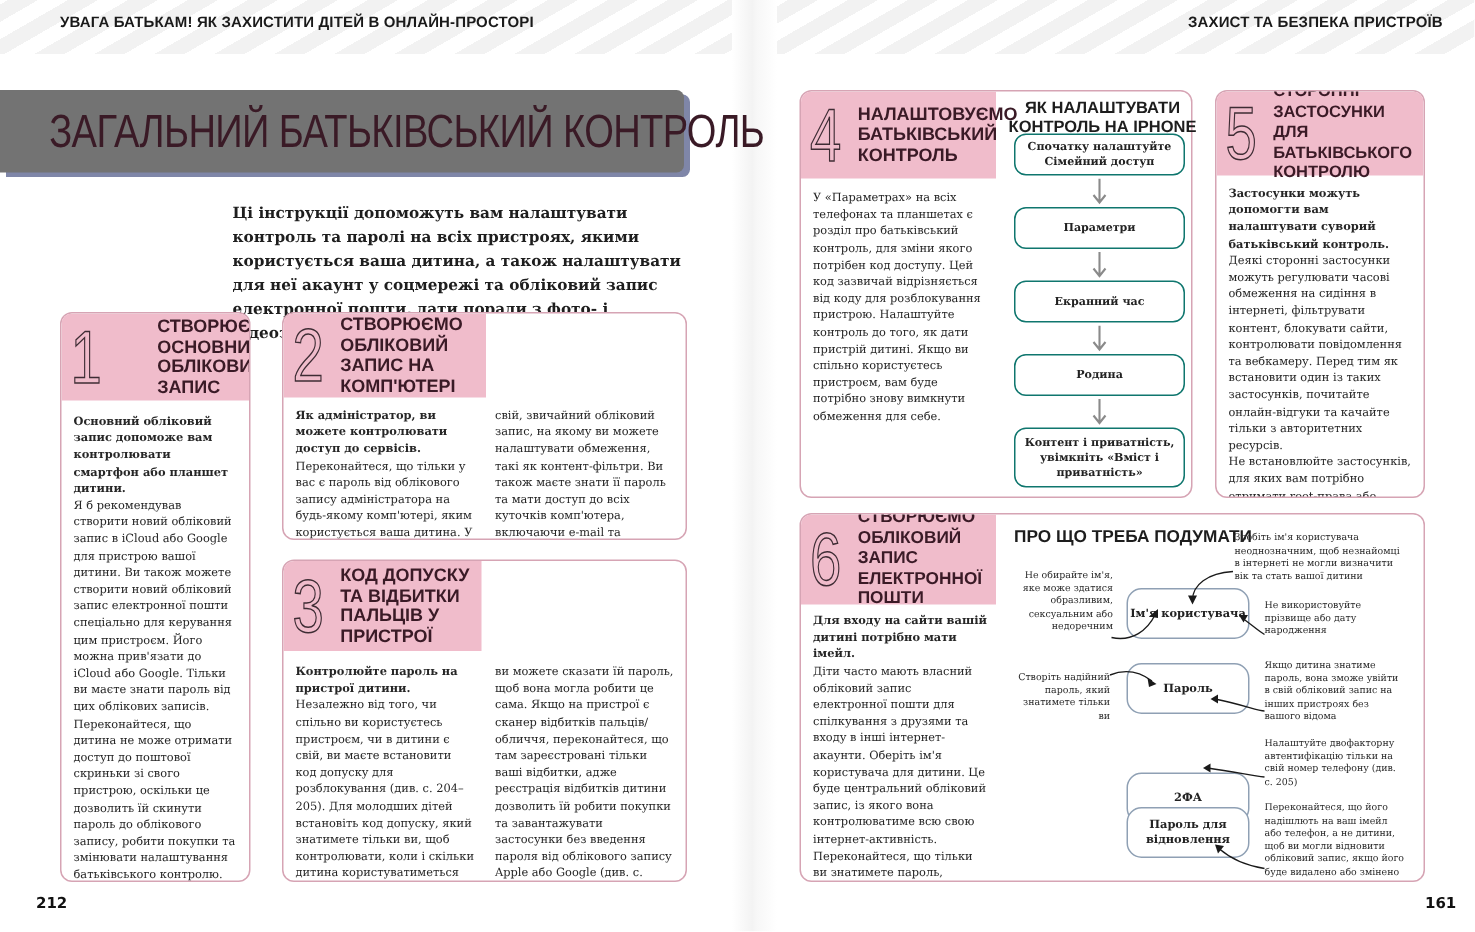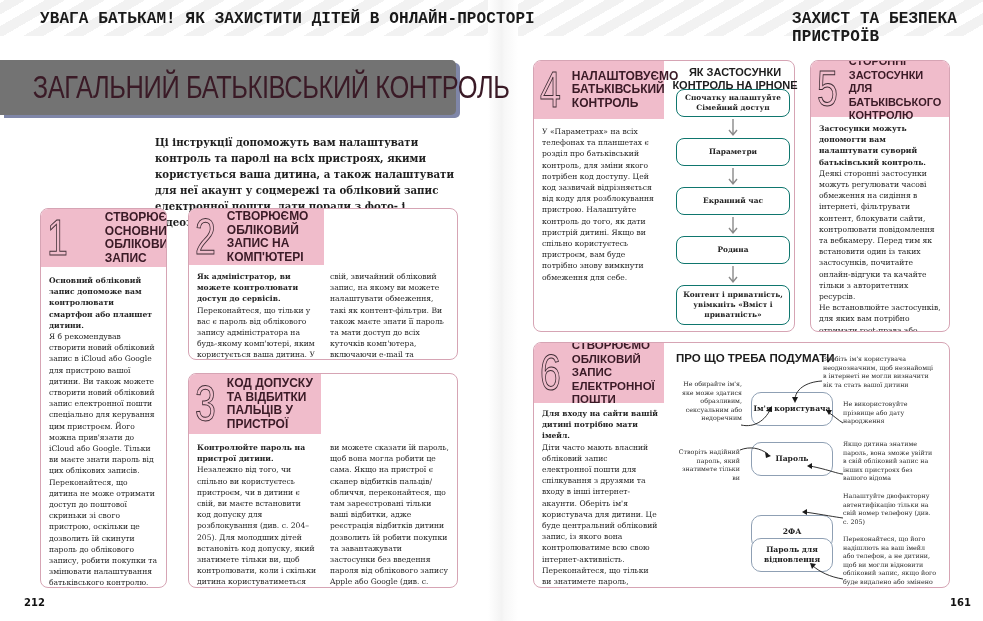--- a/index.html
+++ b/index.html
@@ -2,22 +2,22 @@
 <html><head>
 <meta charset="utf-8">
 <style>
   * { box-sizing: border-box; margin: 0; padding: 0; }
   html, body { width: 983px; height: 621px; overflow: hidden; background: #ffffff; }
   body { position: relative; font-family: "DejaVu Serif", serif; color: #2a2226; }
 
   .stripes { position: absolute; left: 0; top: 0; width: 983px; height: 36px;
     background: repeating-linear-gradient(-30deg, #ffffff 0 10px, #f2f2f2 10px 20px); }
 
-  .running-head { position: absolute; top: 10px; font-family: Liberation Mono, monospace;
-    font-weight: bold; font-size: 16px; letter-spacing: 0.1px; color: #1a1a1a; }
+  .running-head { position: absolute; top: 10px; font-family: Liberation Sans, sans-serif;
+    font-weight: bold; font-size: 10px; letter-spacing: 0.1px; color: #1a1a1a; }
   .running-head.left { left: 40px; }
   .running-head.right { left: 792px; }
 
   .page-num { position: absolute; top: 597px; font-family: "DejaVu Sans", sans-serif;
     font-weight: bold; font-size: 10px; color: #111; }
 
   .gutter { position: absolute; left: 488px; top: 0; width: 30px; height: 621px;
     background: linear-gradient(90deg, #ffffff, #f3f3f3 45%, #f7f7f7 55%, #ffffff); }
 
   .title-banner { position: absolute; left: 0; top: 60px; width: 456px; height: 55px;
@@ -115,21 +115,21 @@
 <div class="card" style="left:533px; top:60px; width:262px; height:272px;">
   <div class="card-head" style="width:130px; height:58px;">
     <span class="num">4</span>
     <span class="head-title" style="padding-left:4px;">НАЛАШТОВУЄМО БАТЬКІВСЬКИЙ КОНТРОЛЬ</span>
   </div>
   <div class="card-body" style="width:132px; padding-top:7px;">
     <span>У «Параметрах» на всіх телефонах та планшетах є розділ про батьківський контроль, для зміни якого потрібен код доступу. Цей код зазвичай відрізняється від коду для розблокування пристрою. Налаштуйте контроль до того, як дати пристрій дитині. Якщо ви спільно користуєтесь пристроєм, вам буде потрібно знову вимкнути обмеження для себе.</span>
   </div>
 </div>
 
-<div class="flow-title">ЯК ЗАСТОСУНКИ КОНТРОЛЬ НА IPHONE</div>
+<div class="flow-title">ЯК НАЛАШТУВАТИ КОНТРОЛЬ НА IPHONE</div>
 <div class="flow-step" style="top:89px; height:28px;">Спочатку налаштуйте Сімейний доступ</div>
 <svg class="arrow-down" style="top:119px;" viewBox="0 0 10 18">
     <path d="M5 0 V15 M1 11 L5 16 L9 11" stroke="#8a8a8a" stroke-width="1.4" fill="none"></path>
   </svg>
 <div class="flow-step" style="top:138px; height:28px;">Параметри</div>
 <svg class="arrow-down" style="top:168px;" viewBox="0 0 10 18">
     <path d="M5 0 V15 M1 11 L5 16 L9 11" stroke="#8a8a8a" stroke-width="1.4" fill="none"></path>
   </svg>
 <div class="flow-step" style="top:187px; height:28px;">Екранний час</div>
 <svg class="arrow-down" style="top:217px;" viewBox="0 0 10 18">

